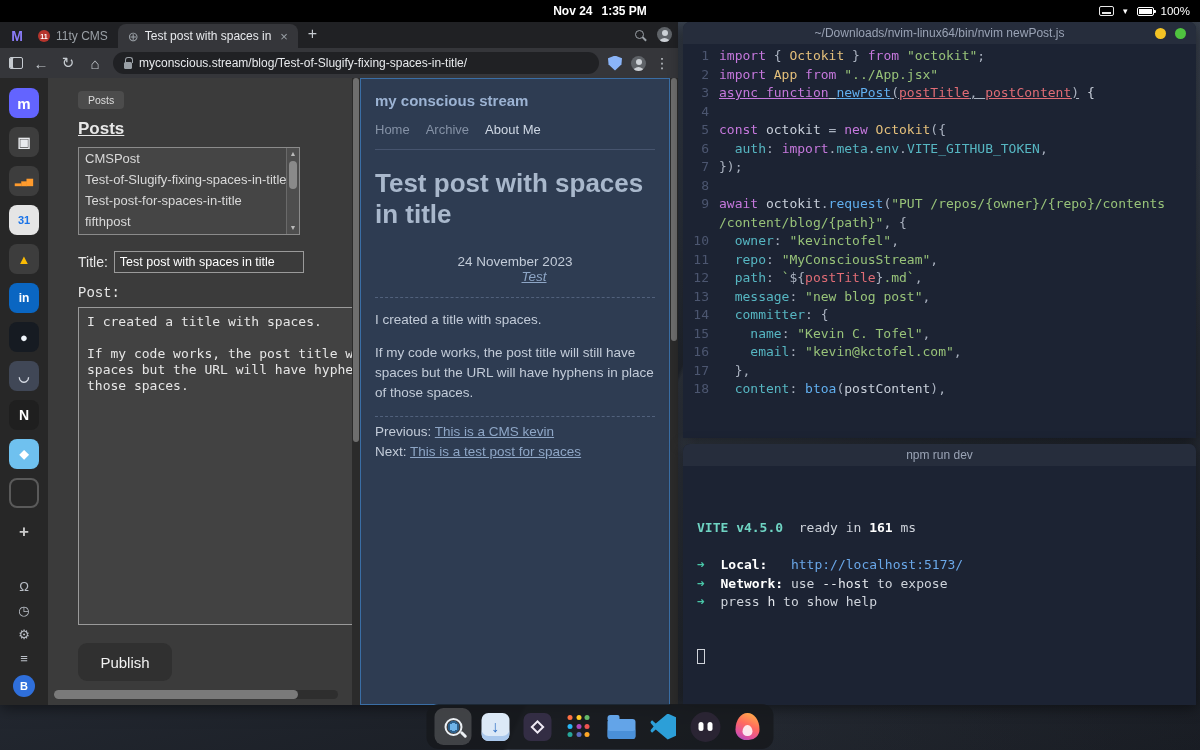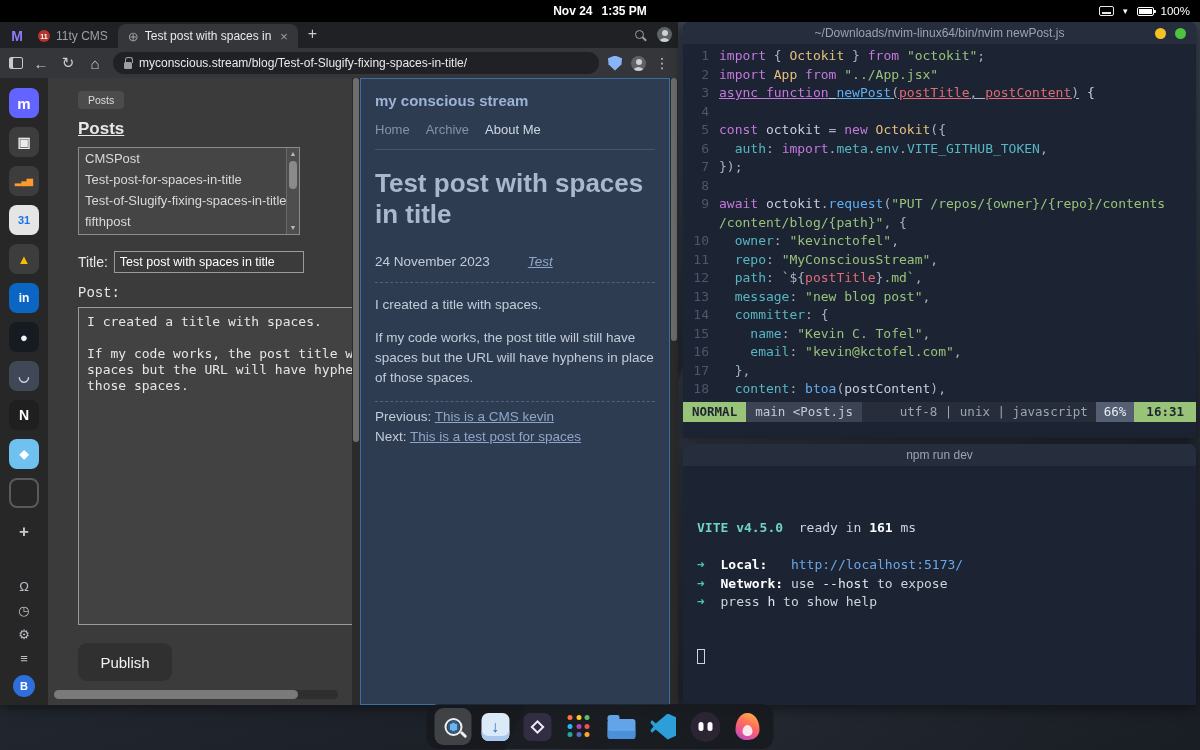--- a/index.html
+++ b/index.html
@@ -75,21 +75,21 @@
   .hthumb{position:absolute;left:0;top:0;height:9px;width:86%;background:#7a7a7a;border-radius:5px;}
   .vsb{width:8px;background:#2b2b2b;position:relative;}
   .vthumb{position:absolute;top:0;left:1px;width:6px;background:#6e6e6e;border-radius:3px;}
   
   .blog{width:310px;background:#2e3c52;border:1px solid #3a6ea5;color:#c2cbd8;padding:13px 14px;position:relative;overflow:hidden;}
   .site-title{color:#9cb3d3;font-weight:bold;font-size:15px;}
   .blog-nav{display:flex;gap:16px;margin:13px 0 0;font-size:13px;border-bottom:1px solid #46546e;padding-bottom:12px;}
   .navlink{color:#8592a6;}
   .navlink.bright{color:#cfd8e4;}
   .blog h1{font-size:26px;color:#a9b8cc;line-height:1.2;margin:18px 0 0;font-weight:bold;}
-  .date-row{margin-top:24px;font-size:13.5px;display:flex;align-items:center;}
+  .date-row{margin-top:24px;font-size:13.5px;display:flex;align-items:center;flex-direction:column;}
   .tag-link{font-style:italic;margin-left:38px;}
   .blink{color:#8ea6c6;text-decoration:underline;}
   .dashed{border-top:1px dashed #51617c;margin:13px 0 0;}
   .paras p{font-size:13.5px;line-height:1.5;margin:12px 0;}
   .pn{font-size:13.5px;margin-top:5px;line-height:1.45;}
   
   .win{position:absolute;background:#1c2333;box-shadow:0 3px 14px rgba(0,0,0,.5);display:flex;flex-direction:column;overflow:hidden;}
   #editor{left:683px;top:22px;width:513px;height:416px;border-radius:7px 7px 0 0;}
   #devwin{left:683px;top:444px;width:513px;height:261px;border-radius:7px 7px 0 0;}
   .wtitle{height:22px;background:#262d3c;color:#9aa3b5;font-size:12px;display:flex;align-items:center;justify-content:center;position:relative;flex:0 0 22px;}
@@ -226,22 +226,22 @@
           <div class="rail-avatar">B</div>
         </div>
       </div>
 
       <div class="cms">
         <span class="chip">Posts</span>
         <h2>Posts</h2>
         <div class="listbox">
           <div>
               <div class="opt">CMSPost</div>
+              <div class="opt">Test-of-Slugify-fixing-spaces-in-title</div>
               <div class="opt">Test-post-for-spaces-in-title</div>
-              <div class="opt">Test-of-Slugify-fixing-spaces-in-title</div>
               <div class="opt">fifthpost</div>
             </div>
           <div class="lb-scroll">
             <span class="lb-arr" style="top:0;">▲</span>
             <span class="lb-thumb"></span>
             <span class="lb-arr" style="bottom:0;">▼</span>
           </div>
         </div>
         <div class="title-row">
           <span>Title:</span>
@@ -372,28 +372,20 @@
         </div>
         <div class="crow">
           <span class="ln">17</span>
           <span class="ctext"><span class="tk-p">  },</span></span>
         </div>
         <div class="crow">
           <span class="ln">18</span>
           <span class="ctext"><span class="tk-d">  </span><span class="tk-c">content</span><span class="tk-p">: </span><span class="tk-f">btoa</span><span class="tk-p">(</span><span class="tk-d">postContent</span><span class="tk-p">),</span></span>
         </div>
       </div>
-    <div class="statusline">
-      <span class="sl-mode">NORMAL</span>
-      <span class="sl-left">main &lt;Post.js</span>
-      <span class="sl-mid"></span>
-      <span class="sl-right">utf-8 | unix | javascript</span>
-      <span class="sl-pct">66%</span>
-      <span class="sl-pos">16:31</span>
-    </div>
     <div class="cmdline"></div>
   </div>
 
   <div class="win" id="devwin">
     <div class="wtitle">
       <span>npm run dev</span>
     </div>
     <div class="dev">
       <div><div class="drow"><span class="dv-v">VITE v4.5.0</span><span class="dv-w">  </span><span class="dv-m">ready in </span><span class="dv-b">161</span><span class="dv-m"> ms</span></div><div class="drow"></div><div class="drow"><span class="dv-a">➜</span><span class="dv-w">  </span><span class="dv-b">Local:</span><span class="dv-w">   </span><span class="dv-l">http://localhost:5173/</span></div><div class="drow"><span class="dv-a">➜</span><span class="dv-w">  </span><span class="dv-b">Network:</span><span class="dv-m"> use </span><span class="dv-w">--host</span><span class="dv-m"> to expose</span></div><div class="drow"><span class="dv-a">➜</span><span class="dv-w">  </span><span class="dv-m">press </span><span class="dv-w">h</span><span class="dv-m"> to show help</span></div></div>
       <div class="drow"><span class="cursor"></span></div>

